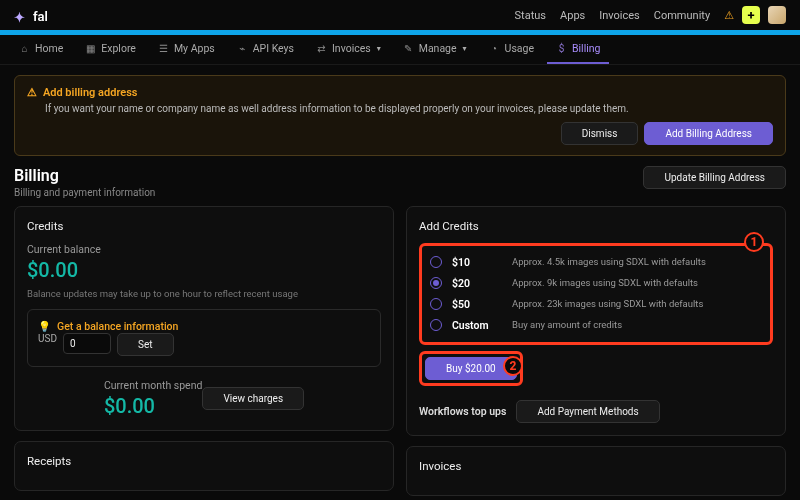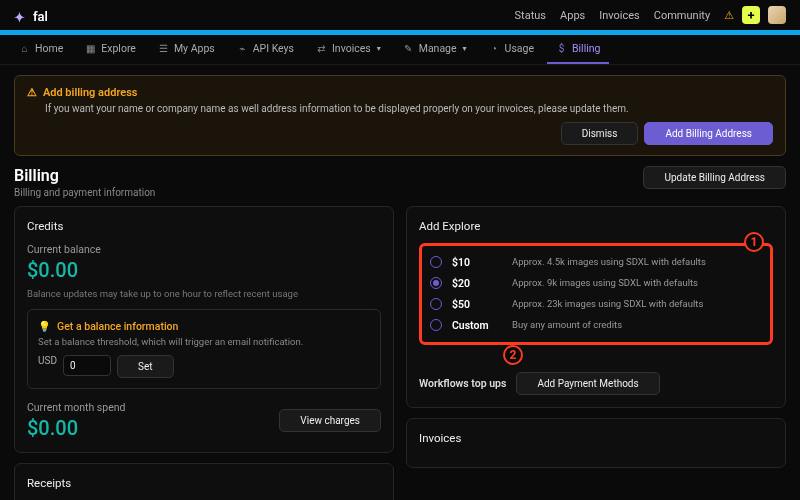--- a/index.html
+++ b/index.html
@@ -35,21 +35,21 @@
   .card-title{font-size:11.5px;font-weight:400;color:#eee;margin-bottom:10px}
   .lbl{color:#999;font-size:10.5px}
   .big{font-size:20px;color:#14b8a6;font-weight:500;margin-top:2px}
   .hint{color:#777;font-size:9.5px;margin-top:6px}
   .notif-box{border:1px solid #2a2a2a;border-radius:6px;padding:10px;margin-top:10px}
   .notif-title{color:#f5a623;font-size:10.5px;font-weight:500;display:flex;align-items:center;gap:6px}
   .notif-sub{color:#888;font-size:9.5px;margin-top:3px;margin-bottom:8px}
   .inline-input{display:flex;align-items:flex-start;gap:6px}
   .inline-input .cur{color:#aaa;font-size:10px}
   .inline-input input{width:48px;background:#0a0a0a;border:1px solid #333;border-radius:4px;color:#eee;padding:4px 6px;font-size:10px}
-  .row-split{display:flex;align-items:center;justify-content:space-between;margin-top:12px}
+  .row-split{display:flex;align-items:center;justify-content:center;margin-top:12px}
   .hi-box{border:3px solid #ff3b1f;border-radius:6px;padding:6px;position:relative}
   .hi-buy{border:3px solid #ff3b1f;border-radius:6px;padding:3px;display:inline-block;margin-top:6px}
   .num-badge{position:absolute;width:20px;height:20px;border:2.5px solid #ff3b1f;border-radius:50%;display:flex;align-items:center;justify-content:center;color:#ff3b1f;font-weight:800;font-size:12px;background:#0a0a0a}
   .num1{top:-14px;right:6px}
   .num2{left:84px;top:50%;transform:translateY(-50%)}
   .opt{display:flex;align-items:flex-start;gap:10px;padding:4px 2px;cursor:pointer}
   .radio{width:12px;height:12px;border:1.6px solid #6d5dd3;border-radius:50%;display:inline-flex;align-items:center;justify-content:center;flex:0 0 12px}
   .radio.sel::after{content:"";width:6px;height:6px;border-radius:50%;background:#6d5dd3}
   .opt-lbl{color:#fff;font-size:10.5px;font-weight:600;width:50px}
   .opt-desc{color:#999;font-size:9.5px}
@@ -143,21 +143,20 @@
         <div class="card-title">Credits</div>
         <div class="lbl">Current balance</div>
         <div class="big">$0.00</div>
         <div class="hint">Balance updates may take up to one hour to reflect recent usage</div>
 
         <div class="notif-box">
           <div class="notif-title">
             <span>💡</span>
             <span>Get a balance information</span>
           </div>
-          <div class="notif-sub">Set a balance threshold, which will trigger an email notification.</div>
           <div class="inline-input">
             <span class="cur">USD</span>
             <input value="0" style="">
             <button class="btn">Set</button>
           </div>
         </div>
 
         <div class="row-split">
           <div>
             <div class="lbl">Current month spend</div>
@@ -167,21 +166,21 @@
         </div>
       </div>
 
       <div class="card">
         <div class="card-title">Receipts</div>
       </div>
     </div>
 
     <div class="col">
       <div class="card" style="position:relative">
-        <div class="card-title">Add Explore</div>
+        <div class="card-title">Add Credits</div>
 
         <div class="hi-box">
           <div class="num-badge num1">1</div>
           <div class="opt">
               <span class="radio"></span>
               <span class="opt-lbl">$10</span>
               <span class="opt-desc">Approx. 4.5k images using SDXL with defaults</span>
             </div>
           <div class="opt">
               <span class="radio sel"></span>
@@ -194,20 +193,23 @@
               <span class="opt-desc">Approx. 23k images using SDXL with defaults</span>
             </div>
           <div class="opt">
               <span class="radio"></span>
               <span class="opt-lbl">Custom</span>
               <span class="opt-desc">Buy any amount of credits</span>
             </div>
         </div>
 
         <div class="buy-wrap">
+          <div class="hi-buy">
+            <button class="btn btn-primary">Buy $20.00</button>
+          </div>
           <div class="num-badge num2">2</div>
         </div>
 
         <div class="auto-row">
           <span class="auto-lbl">Workflows top ups</span>
           <button class="btn">Add Payment Methods</button>
         </div>
       </div>
 
       <div class="card">

